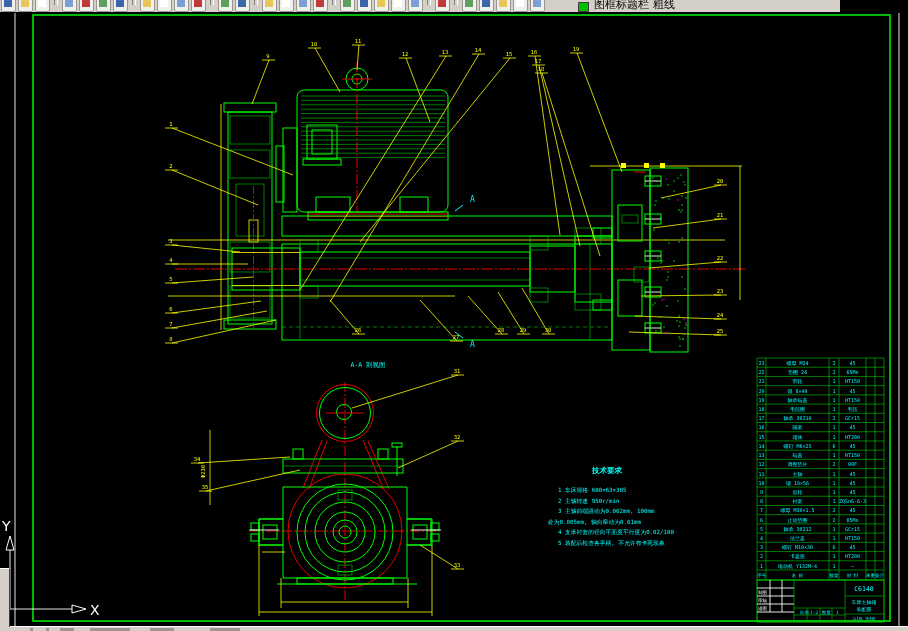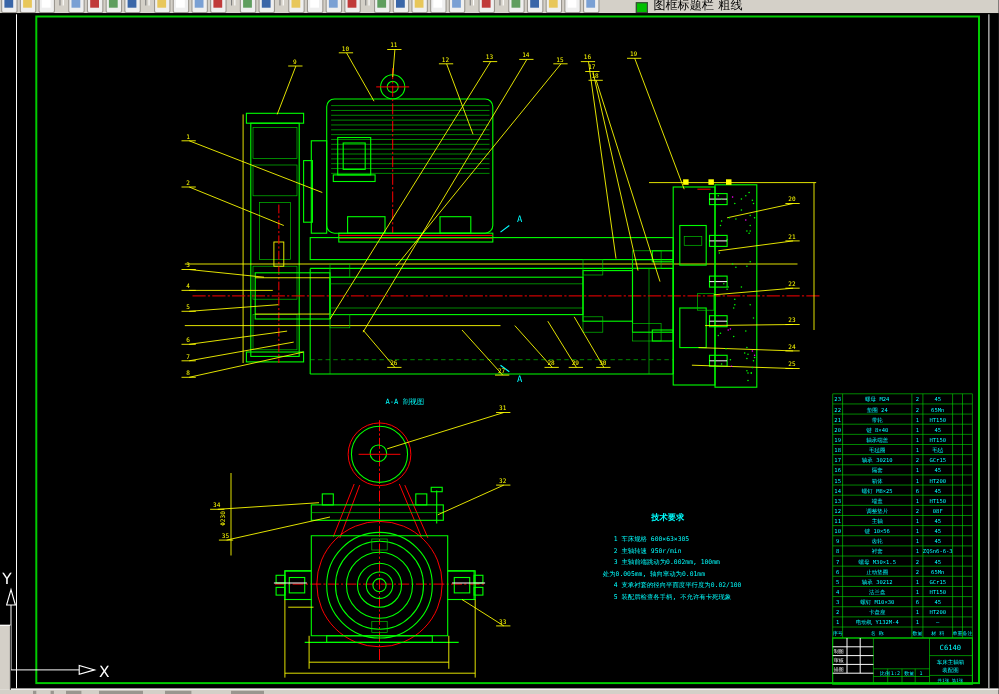--- a/index.html
+++ b/index.html
@@ -1,18 +1,18 @@
 <!DOCTYPE html>
 <html><head>
 <meta charset="utf-8">
 <style>
   html,body{margin:0;padding:0;background:#777;}
   .app{position:relative;width:908px;height:631px;overflow:hidden;background:#000;font-family:"Liberation Sans",sans-serif;}
   
-  .toolbar{position:absolute;left:0;top:0;width:908px;height:12px;background:#d4d0c8;display:flex;align-items:flex-end;overflow:hidden;}
+  .toolbar{position:absolute;left:0;top:0;width:840px;height:12px;background:#d4d0c8;display:flex;align-items:flex-end;overflow:hidden;}
   .tb-icon{display:inline-block;width:13px;height:14px;margin:3px 1px 0 1px;border:1px solid #9a968f;border-radius:2px;background:#efefef;position:relative;flex:0 0 auto;}
   .tb-icon i{position:absolute;left:2px;top:2px;width:8px;height:8px;display:block;}
   .tb-sep{width:2px;height:12px;margin:0 3px;border-left:1px solid #808080;border-right:1px solid #fff;flex:0 0 auto;}
   .tb-spacer{width:26px;flex:0 0 auto;}
   .tb-swatch{width:9px;height:8px;margin:4px 3px 0 6px;background:#00c000;border:1px solid #404040;flex:0 0 auto;}
   .tb-text{font-size:11px;color:#000;margin:2px 2px 0 2px;white-space:nowrap;flex:0 0 auto;font-family:"Liberation Sans",sans-serif;}
   
   .canvas{position:absolute;left:0;top:12px;width:908px;height:614px;background:#000;}
   
   .hstrip{position:absolute;left:0;top:626px;width:908px;height:5px;background:#d4d0c8;border-top:1px solid #fff;}

